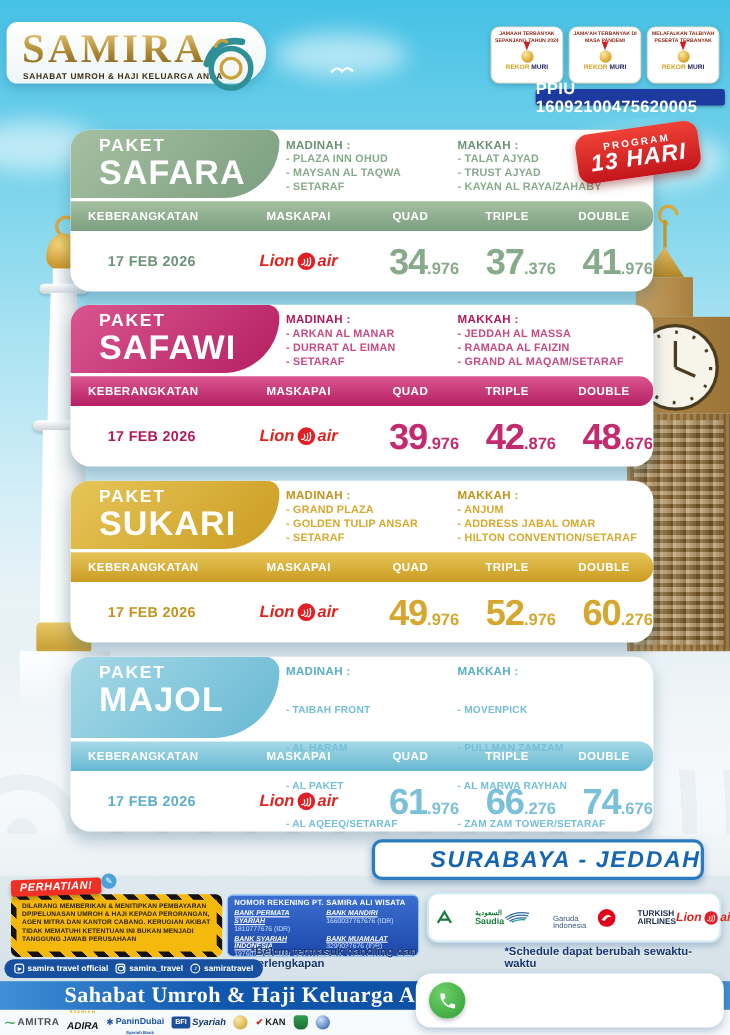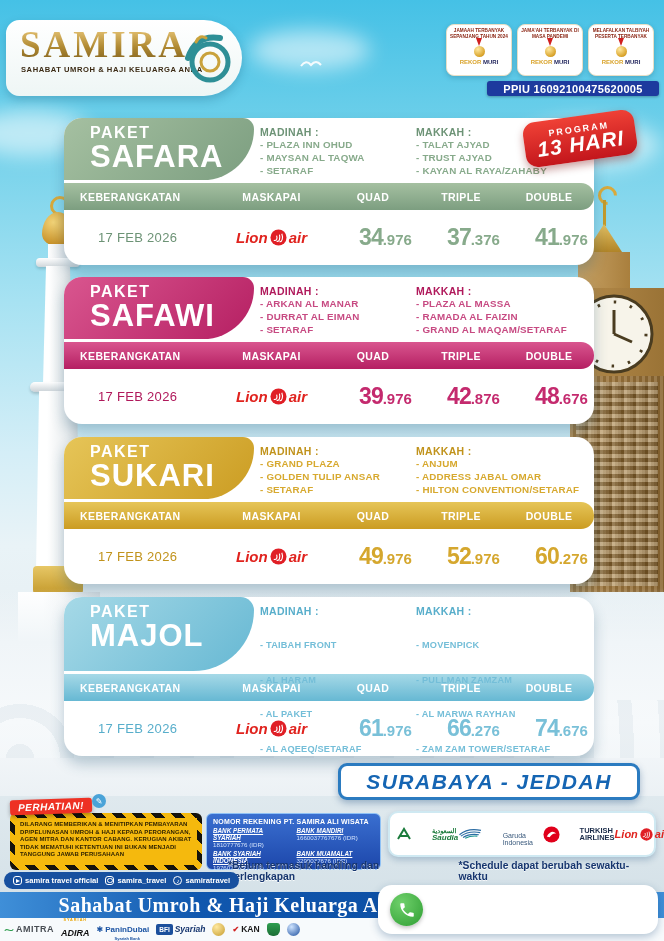--- a/index.html
+++ b/index.html
@@ -37,36 +37,36 @@
   .ct-clock{left:572px;top:292px;}
   
   .court{left:0;top:588px;width:664px;height:225px;background:linear-gradient(180deg,rgba(244,248,250,0),#f0f5f8 24%,#f6f9fb 60%,#e9eff3 100%);}
   .colonnade{left:0;top:700px;width:664px;height:58px;opacity:.5;background:
      repeating-radial-gradient(circle at 20px 58px,#dfe7ec 0 14px,#f6f9fb 14px 16px,#f6f9fb 16px 40px);}
   .tiles{left:0;top:796px;width:664px;height:120px;background:
      linear-gradient(180deg,#dfe9ee,#d3e0e7),
      repeating-linear-gradient(100deg,rgba(255,255,255,.35) 0 2px,rgba(0,0,0,0) 2px 46px);}
   .whitefoot{left:0;top:913px;width:664px;height:28px;background:#f7fafc;}
   
-  .logo-pill{left:6px;top:20px;width:236px;height:76px;background:linear-gradient(180deg,#ffffff,#eef6f5);border-radius:14px 40px 40px 14px;box-shadow:0 4px 10px rgba(20,80,110,.25);}
+  .logo-pill{left:6px;top:20px;width:236px;height:56px;background:linear-gradient(180deg,#ffffff,#eef6f5);border-radius:14px 40px 40px 14px;box-shadow:0 4px 10px rgba(20,80,110,.25);}
   .samira{margin:6px 0 0 14px;font-family:"Liberation Serif",serif;font-weight:700;font-size:37px;letter-spacing:3px;line-height:38px;
      background:linear-gradient(180deg,#e3c070 10%,#b08a33 55%,#7c5d1b);-webkit-background-clip:text;background-clip:text;color:transparent;}
   .samira-sub{margin:1px 0 0 15px;font-size:7.6px;font-weight:700;color:#3c2b15;letter-spacing:.55px;}
   .ornament{right:8px;top:8px;width:58px;height:58px;}
   .badges{left:446px;top:24px;display:flex;gap:5px;}
   .badge{width:66px;height:52px;background:#fff;border:1px solid #e7dfc6;border-radius:8px;box-shadow:0 2px 5px rgba(20,80,110,.25);
      display:flex;flex-direction:column;align-items:center;padding-top:3px;box-sizing:border-box;}
   .badge-title{font-size:4.7px;font-weight:800;color:#8a2412;text-align:center;line-height:5.6px;height:11px;}
   .medal{position:relative;width:11px;height:11px;border-radius:50%;background:radial-gradient(circle at 35% 30%,#ffe9a0,#d9a32a 70%,#a87b14);margin-top:7px;}
   .medal::before{content:"";position:absolute;left:2px;top:-8px;border-left:3.5px solid transparent;border-right:3.5px solid transparent;border-top:8px solid #d01f1f;}
   .badge-brand{margin-top:2px;font-size:6px;font-weight:900;}
   .badge-brand .r{color:#d9a32a;} .badge-brand .m{color:#23275e;}
   .ppiu{left:487px;top:81px;width:172px;height:15px;}
   .pihk{left:481px;top:98px;width:178px;height:15px;}
-  .idbar{background:#1d3a9e;border-radius:3px;color:#fff;font-size:11px;font-weight:700;display:flex;align-items:center;justify-content:center;letter-spacing:.3px;box-shadow:0 1px 3px rgba(0,0,0,.3);}
+  .idbar{background:#1d3a9e;border-radius:3px;color:#fff;font-size:15px;font-weight:700;display:flex;align-items:center;justify-content:center;letter-spacing:.3px;box-shadow:0 1px 3px rgba(0,0,0,.3);}
   
   .program{left:524px;top:116px;width:112px;height:45px;background:linear-gradient(180deg,#ef4136,#c3161c);border-radius:12px;
      transform:rotate(-8deg);box-shadow:0 4px 8px rgba(120,10,10,.4);display:flex;flex-direction:column;align-items:center;justify-content:center;z-index:6;}
   .program .p1{font-size:9px;font-weight:800;color:#fff;letter-spacing:2px;}
   .program .p2{font-size:21px;font-weight:800;font-style:italic;color:#fff;letter-spacing:1px;line-height:20px;}
   
   .card{left:64px;width:530px;background:#fff;border-radius:18px;box-shadow:0 8px 14px rgba(40,90,120,.30);z-index:3;overflow:hidden;}
   .t-green{--a:#87aa8b;--b:#6d9376;--g1:#a5c0a1;--g2:#7c9e80;--p:#87aa8b;}
   .t-pink {--a:#c74a82;--b:#b0195b;--g1:#d9568f;--g2:#b51f62;--p:#c42a6e;}
   .t-gold {--a:#d7a92f;--b:#c1931c;--g1:#e6c558;--g2:#cb9c22;--p:#d5a72e;}
@@ -82,49 +82,49 @@
   .hcol-mad{width:156px;flex:none;}
   .htitle{font-size:10.5px;font-weight:800;color:var(--b);letter-spacing:.3px;margin-bottom:1px;}
   .hitem{font-size:9.8px;font-weight:700;color:var(--a);line-height:12.8px;letter-spacing:.2px;}
   .t-blue .hitem{font-size:9.2px;line-height:11.6px;margin-top:23px;}
   .strip{height:27px;display:flex;align-items:center;background:linear-gradient(180deg,var(--g1),var(--g2));border-radius:0 13px 13px 0;color:#fff;font-size:10.5px;font-weight:800;letter-spacing:.4px;}
   .prow{height:55px;display:flex;align-items:center;}
   .col-dep{width:150px;padding-left:16px;box-sizing:border-box;flex:none;}
   .col-air{width:115px;text-align:center;flex:none;display:flex;justify-content:center;}
   .col-p{width:88px;text-align:center;flex:none;}
   .strip .col-air{display:block;}
-  .date{font-size:13px;font-weight:400;color:var(--b);letter-spacing:.3px;padding-left:34px;}
+  .date{font-size:13px;font-weight:700;color:var(--b);letter-spacing:.3px;padding-left:34px;}
   .price{display:flex;align-items:baseline;justify-content:center;color:var(--p);font-weight:800;}
-  .price .int{font-size:23px;letter-spacing:-1px;margin-left:25px;}
+  .price .int{font-size:33px;letter-spacing:-1px;margin-left:25px;}
   .price .dec{font-size:15px;}
   
   .lion-logo{display:inline-flex;align-items:center;gap:1px;font-style:italic;font-weight:800;color:#e0231e;font-size:15px;}
   .lion-logo svg{margin:0 1px;}
   
   .route{left:338px;top:763px;width:302px;height:37px;background:#fff;border:3px solid #2b7bc0;border-radius:9px;box-shadow:0 3px 7px rgba(20,70,120,.35);
-     display:flex;align-items:center;justify-content:center;z-index:4;box-sizing:border-box;}
+     display:flex;align-items:center;justify-content:flex-end;z-index:4;box-sizing:border-box;}
   .route span{font-size:21px;font-weight:800;font-style:italic;letter-spacing:1.5px;color:#1565b3;}
   
   .attn-tag{left:10px;top:799px;background:#ee3124;color:#fff;font-size:10px;font-weight:800;font-style:italic;letter-spacing:.5px;
      padding:2px 8px;border-radius:3px;transform:rotate(-2deg);box-shadow:0 2px 4px rgba(0,0,0,.3);z-index:5;}
   .attn-pencil{left:92px;top:794px;width:14px;height:14px;border-radius:50%;background:#4aa3d8;color:#fff;font-size:8px;display:flex;align-items:center;justify-content:center;z-index:6;}
   .warn{left:10px;top:813px;width:192px;height:57px;background:repeating-linear-gradient(45deg,#15130c 0 7px,#f5b90d 7px 14px);border-radius:6px;padding:5px;box-sizing:border-box;z-index:4;}
   .warn-inner{background:#f5b90d;width:100%;height:100%;box-sizing:border-box;padding:3px 5px;font-size:6px;font-weight:800;color:#2a1f00;line-height:7.6px;letter-spacing:.1px;}
   .bankbox{left:206px;top:813px;width:175px;height:57px;background:linear-gradient(180deg,#3a6fd0,#1d47ab);border:1.5px solid #8fc1f5;border-radius:6px;
      padding:4px 6px;box-sizing:border-box;z-index:4;}
   .bank-title{font-size:7px;font-weight:800;color:#fff;letter-spacing:.2px;margin-bottom:2px;}
   .bank-grid{display:grid;grid-template-columns:1fr 1fr;column-gap:6px;row-gap:2px;}
   .bank-name{font-size:6.3px;font-weight:800;font-style:italic;color:#fff;text-decoration:underline;}
   .bank-num{font-size:6.2px;color:#cfe0fb;}
   .airbox{left:388px;top:811px;width:268px;height:46px;background:#fff;border:2px solid #cfe9f2;border-radius:10px;box-shadow:0 3px 6px rgba(20,70,120,.25);
      display:flex;align-items:center;justify-content:space-around;padding:0 6px;box-sizing:border-box;z-index:4;}
   .al{display:flex;align-items:center;gap:20px;}
   .saudia-txt{display:flex;flex-direction:column;line-height:7px;}
   .saudia-ar{font-size:6.5px;color:#1b7b3c;font-weight:700;}
-  .saudia-en{font-size:8px;color:#1b7b3c;font-weight:800;font-style:italic;}
+  .saudia-en{font-size:8px;color:#1b7b3c;font-weight:800;}
   .garuda-txt{font-size:7px;color:#39597c;margin-top:10px;}
   .thy-txt{font-size:7.5px;font-weight:800;color:#1a2b49;line-height:7.5px;}
   .lion-sm{font-size:11px;}
   .disclaim{left:228px;top:860px;width:430px;display:flex;gap:10px;z-index:4;}
   .disclaim span{font-size:10.3px;font-weight:800;color:#16356e;text-shadow:0 1px 0 rgba(255,255,255,.8);}
   
   .social{left:4px;top:872px;height:17px;background:#17509f;border-radius:9px;display:flex;align-items:center;gap:7px;padding:0 9px;z-index:5;}
   .soc{display:flex;align-items:center;gap:3px;color:#fff;font-size:7.6px;font-weight:700;}
   .soc-ic{width:9px;height:9px;border:1px solid #fff;border-radius:3px;display:flex;align-items:center;justify-content:center;font-size:6px;color:#fff;box-sizing:border-box;}
   .soc-ic.round{border-radius:50%;}
@@ -307,21 +307,21 @@
       </div>
       <div class="hotels">
         <div class="hcol hcol-mad">
           <div class="htitle">MADINAH :</div>
           <div class="hitem">- ARKAN AL MANAR</div>
           <div class="hitem">- DURRAT AL EIMAN</div>
           <div class="hitem">- SETARAF</div>
         </div>
         <div class="hcol">
           <div class="htitle">MAKKAH :</div>
-          <div class="hitem">- PLAZA AL MASSA</div>
+          <div class="hitem">- JEDDAH AL MASSA</div>
           <div class="hitem">- RAMADA AL FAIZIN</div>
           <div class="hitem">- GRAND AL MAQAM/SETARAF</div>
         </div>
       </div>
     </div>
     <div class="strip">
       <div class="col-dep">KEBERANGKATAN</div>
       <div class="col-air">MASKAPAI</div>
       <div class="col-p">QUAD</div>
       <div class="col-p">TRIPLE</div>

